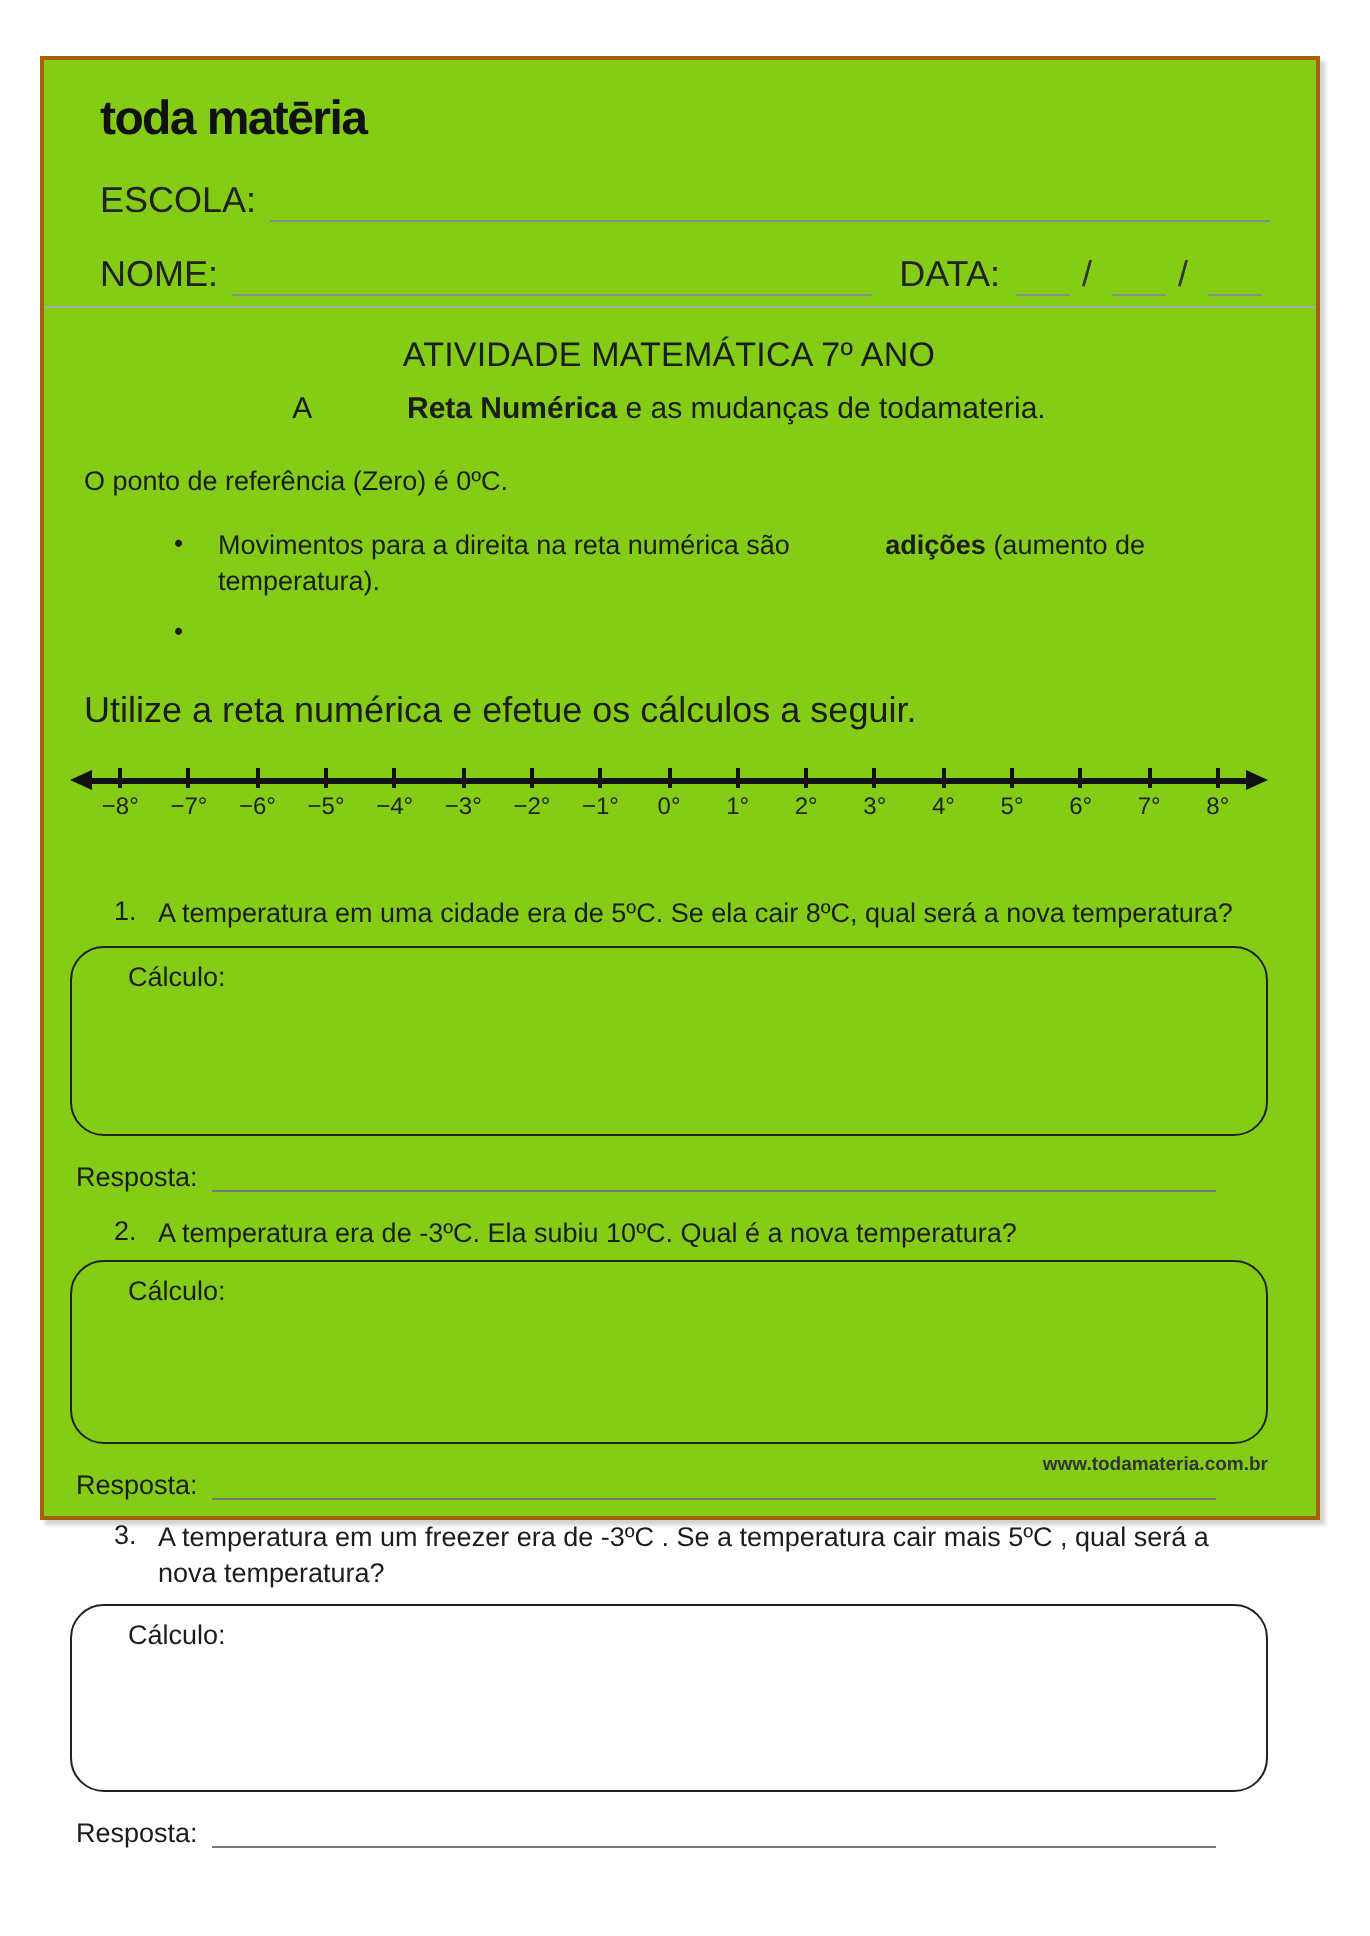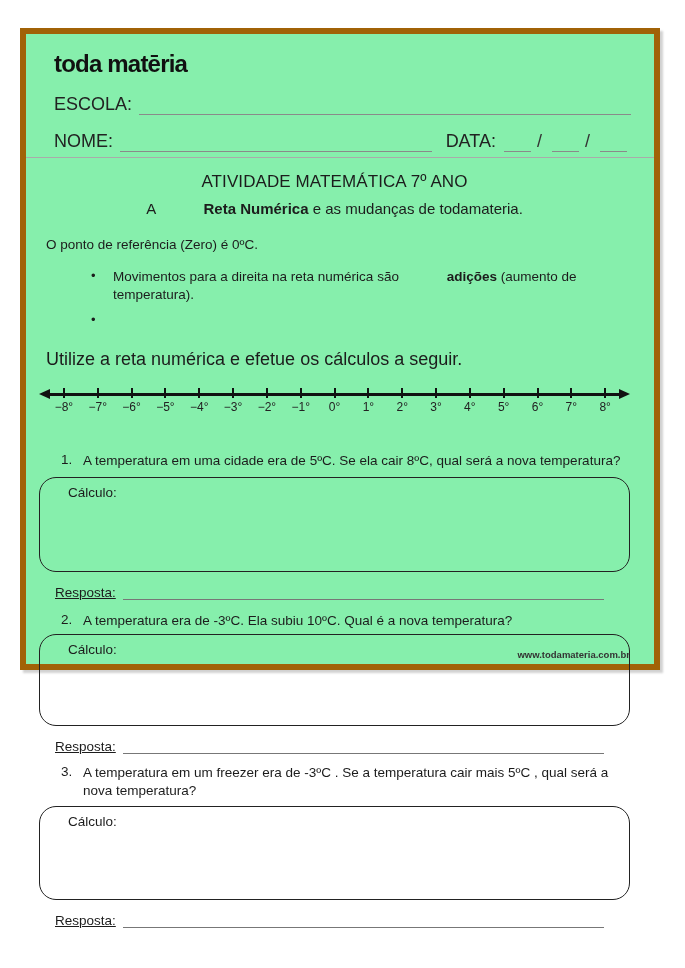--- a/index.html
+++ b/index.html
@@ -5,23 +5,23 @@
   * { margin: 0; padding: 0; box-sizing: border-box; }
   html, body { background: #ffffff; }
   body {
     width: 685px; height: 968px;
     font-family: "Liberation Sans", sans-serif;
     color: #1c1c1c;
     position: relative;
   }
   .sheet {
     position: absolute; left: 20px; top: 28px;
-    width: 640px; height: 642px;
-    background: #86efac;
-    border: 6px solid #a16207;
+    width: 640px; height: 732px;
+    background: #84cc16;
+    border: 2px solid #a16207;
     box-shadow: 2.5px 2.5px 2px rgba(0,0,0,0.18);
   }
   
   .sheet-header {
     height: 124px;
     padding: 16px 23px 0 28px;
     border-bottom: 1px solid #aaaaaa;
   }
   .logo {
     font-size: 24px; font-weight: bold; letter-spacing: -0.8px;
@@ -95,29 +95,29 @@
     border-radius: 17px;
     padding: 7px 28px;
     font-size: 13.5px;
   }
   .calc-box.b2 { height: 92px; margin-top: 4px; }
   .calc-box.b3 { height: 94px; }
   .resposta-row {
     display: flex; align-items: flex-end;
     font-size: 13.5px; margin-top: 13px;
   }
-  .resposta-row .flabel { margin-left: 16px; text-decoration: underline; }
+  .resposta-row .flabel { margin-left: 3px; }
   .resposta-line {
     flex: 1 1 auto; height: 15px;
     border-bottom: 1px solid #777777;
     margin-left: 7px; margin-right: 26px;
   }
   
   .sheet-footer {
-    position: absolute; right: 24px; bottom: 4px;
+    position: absolute; right: 24px; bottom: 20px;
     font-size: 9.5px; font-weight: bold; color: #333333;
   }
   .bold { font-weight: bold; padding-left: 44px; }
 </style>
 </head>
 <body>
 
 <div class="sheet">
 
   <div class="sheet-header">

